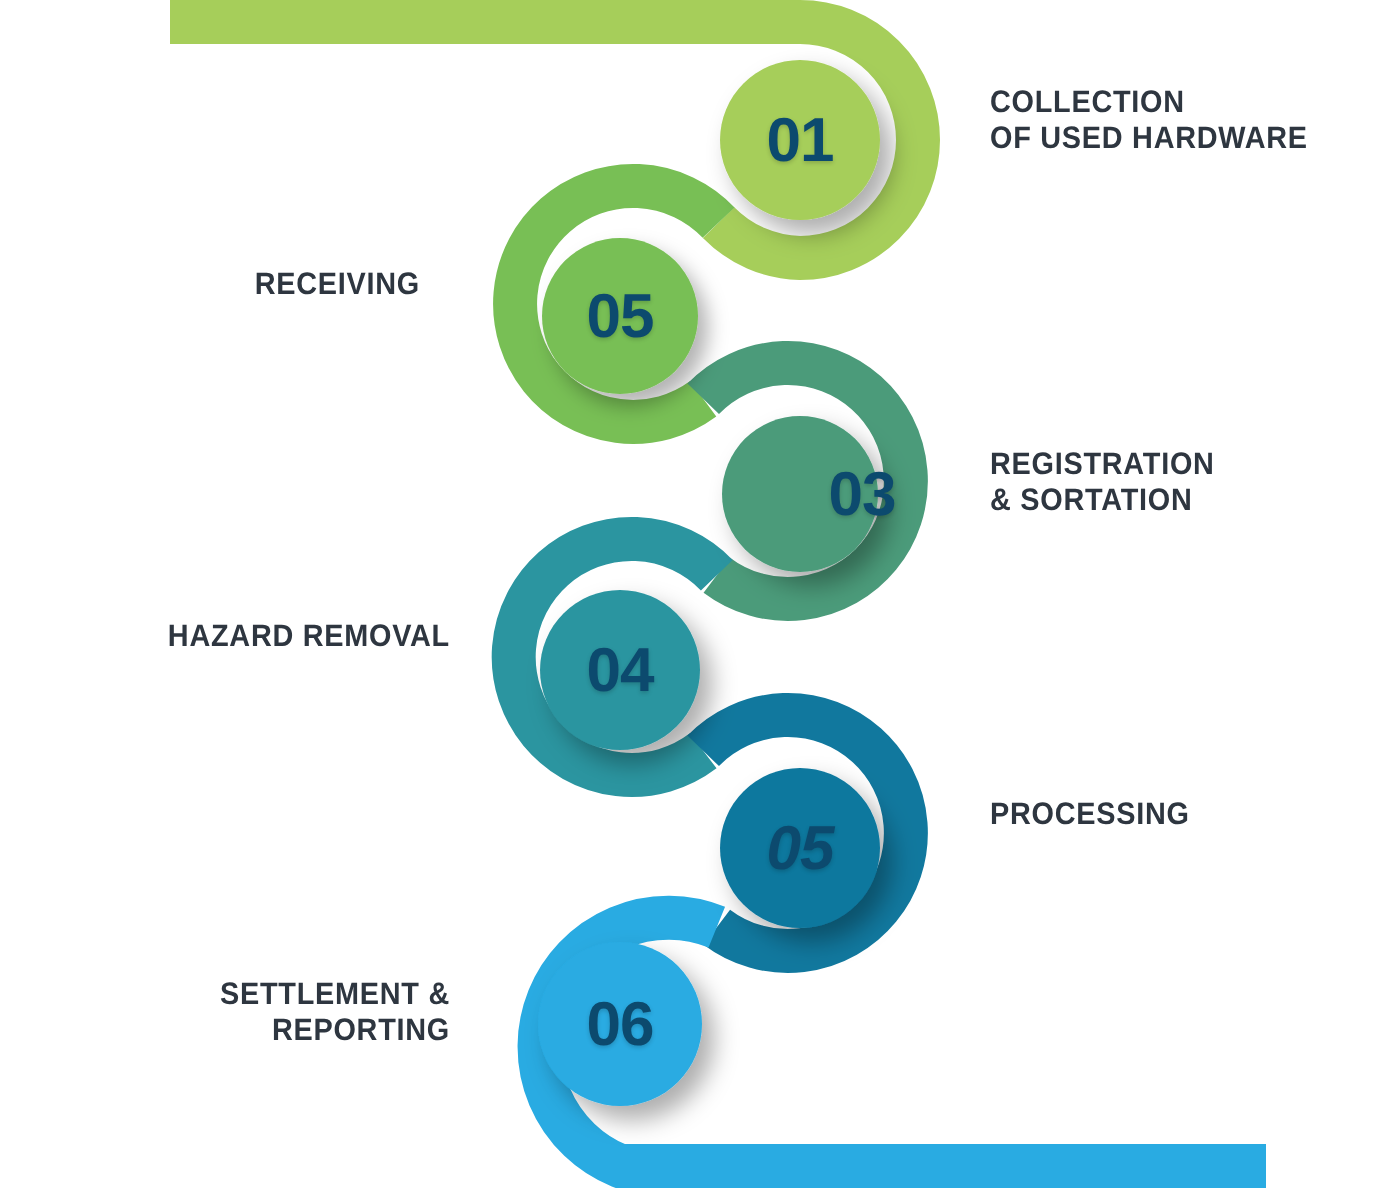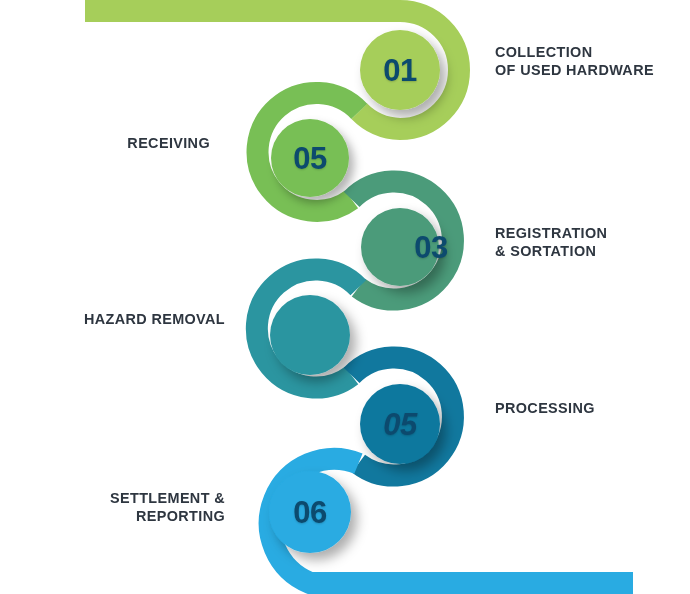--- a/index.html
+++ b/index.html
@@ -69,20 +69,21 @@
     <circle filter="url(#dropsh-sm)" cx="310" cy="158" r="39" fill="#78bf55"></circle>
     <circle filter="url(#dropsh)" cx="400" cy="247" r="39" fill="#4b9b7a"></circle>
     <circle filter="url(#dropsh)" cx="310" cy="335" r="40" fill="#2b95a0"></circle>
     <circle filter="url(#dropsh)" cx="400" cy="424" r="40" fill="#11789e"></circle>
     <circle filter="url(#dropsh)" cx="310" cy="512" r="41" fill="#29abe2"></circle>
   </svg>
 
   <div class="num" style="left:400px;top:70px;">01</div>
   <div class="num" style="left:310px;top:158px;">05</div>
   <div class="num" style="left:400px;top:247px;margin-left:31px;">03</div>
+  <div class="num" style="left:310px;top:335px;">04</div>
   <div class="num" style="left:400px;top:424px;font-style:italic;">05</div>
   <div class="num" style="left:310px;top:512px;">06</div>
 
   <div class="step-label lbl-right" style="left:495px;top:43px;width:195px;">COLLECTION
 OF USED HARDWARE</div>
 
   <div class="step-label lbl-left" style="right:480px;top:134px;width:220px;">RECEIVING</div>
 
   <div class="step-label lbl-right" style="left:495px;top:224px;width:195px;">REGISTRATION
 &amp; SORTATION</div>

